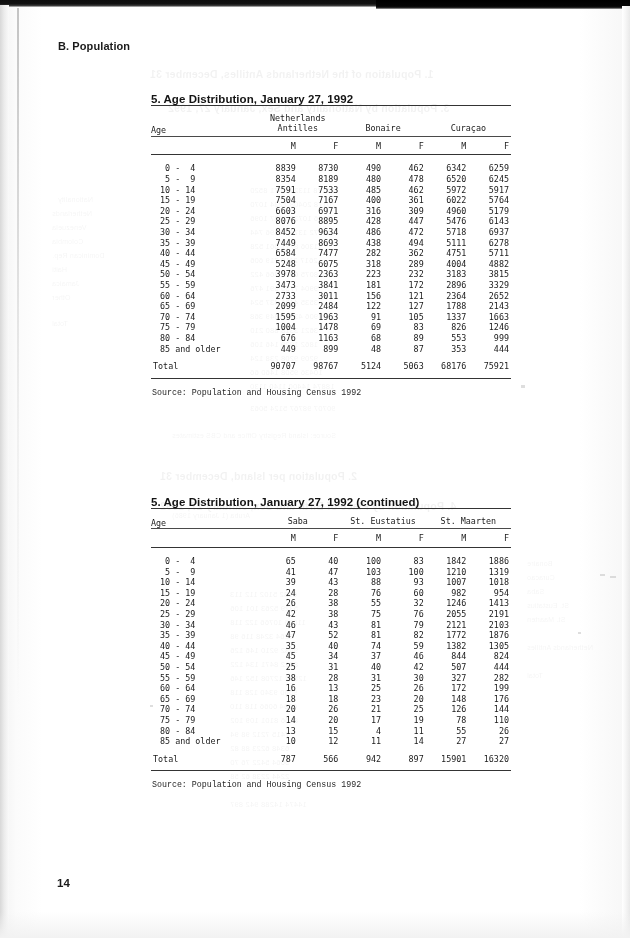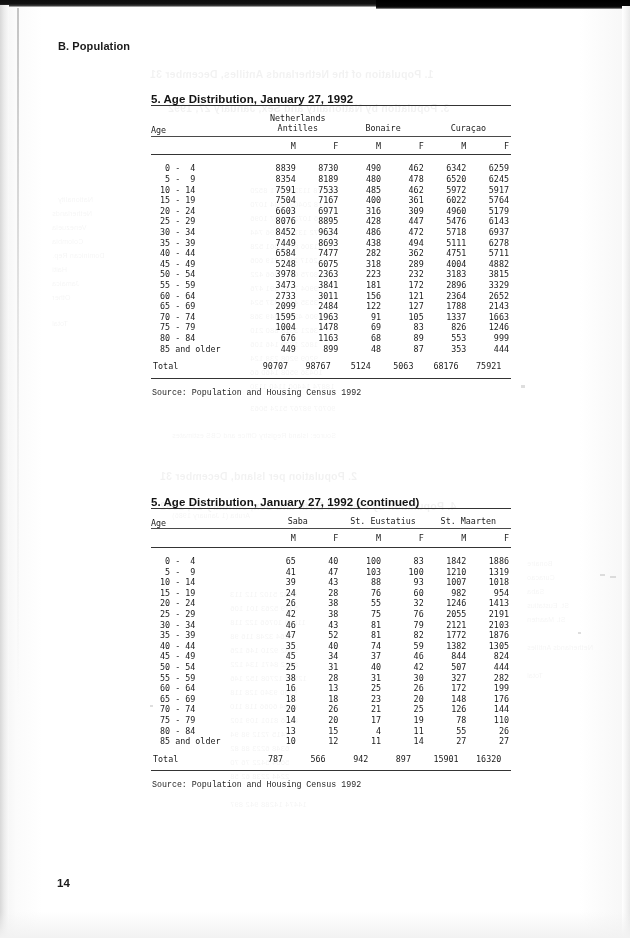--- a/index.html
+++ b/index.html
@@ -145,21 +145,21 @@
   tr.spacer td { height: 8px; }
   tr.spacer-sm td { height: 6px; }
 
   tr.data td { text-align: right; padding-right: 2px; }
   tr.data td.age {
     text-align: left;
     padding-left: 9px;
     padding-right: 0;
     white-space: pre;
   }
-  tr.total td { text-align: center; padding-right: 2px; padding-top: 1px; }
+  tr.total td { text-align: right; padding-right: 2px; padding-top: 1px; }
   tr.total td.age { text-align: left; padding-left: 2px; }
 
   .source {
     font-family: Liberation Mono, monospace;
     font-size: 8.3px;
     color: #1f1f1f;
     margin-top: 9px;
     padding-left: 1px;
   }
 

